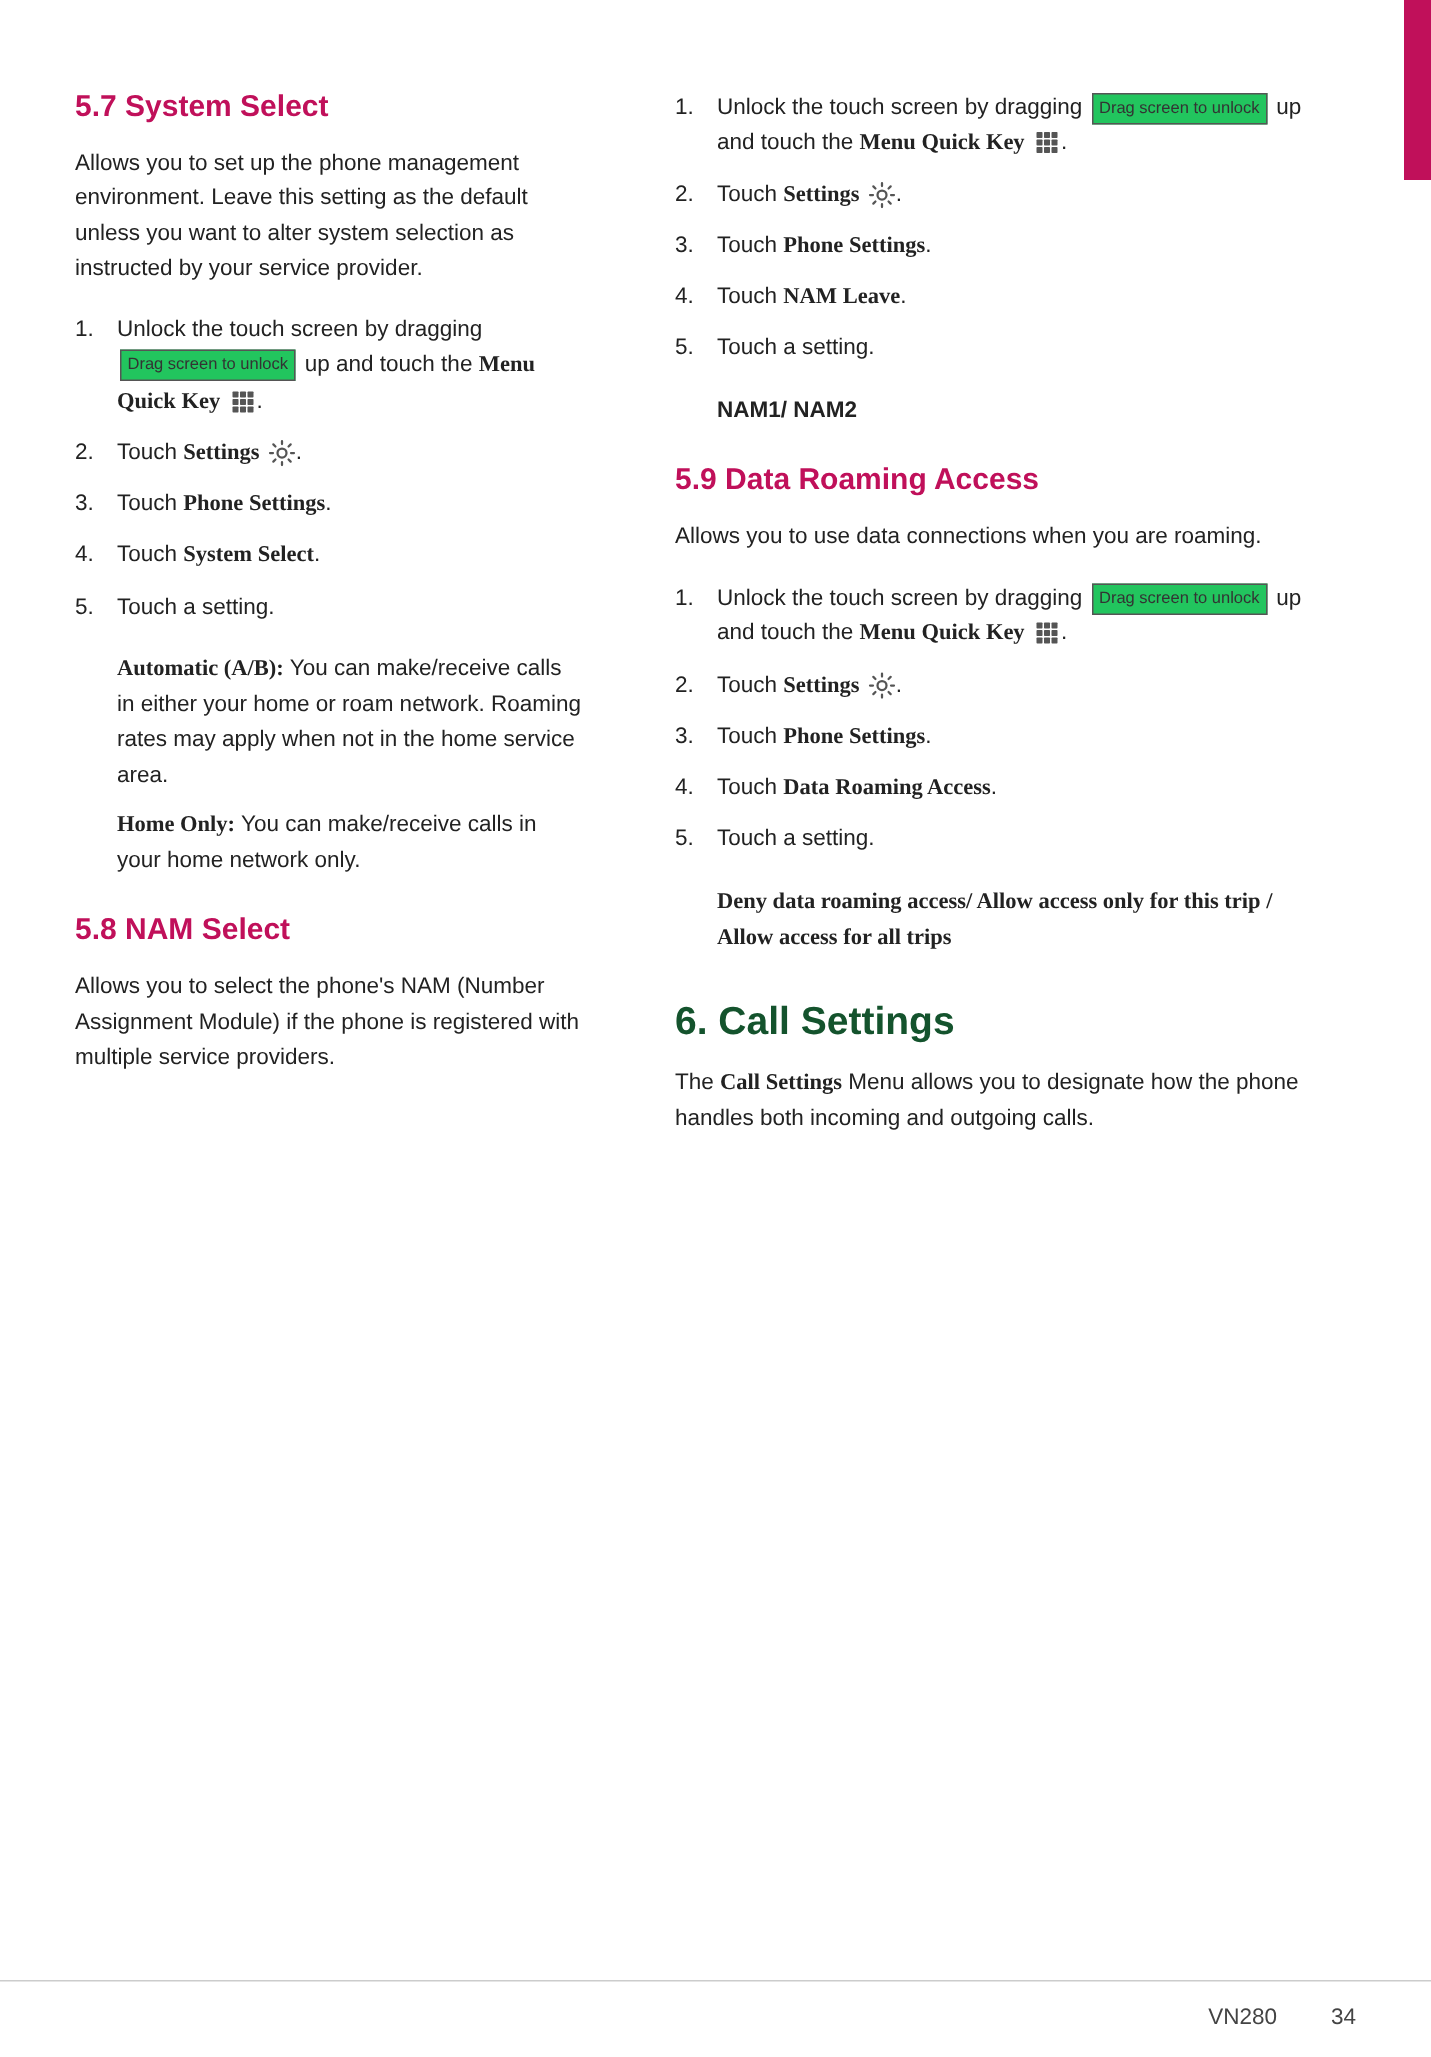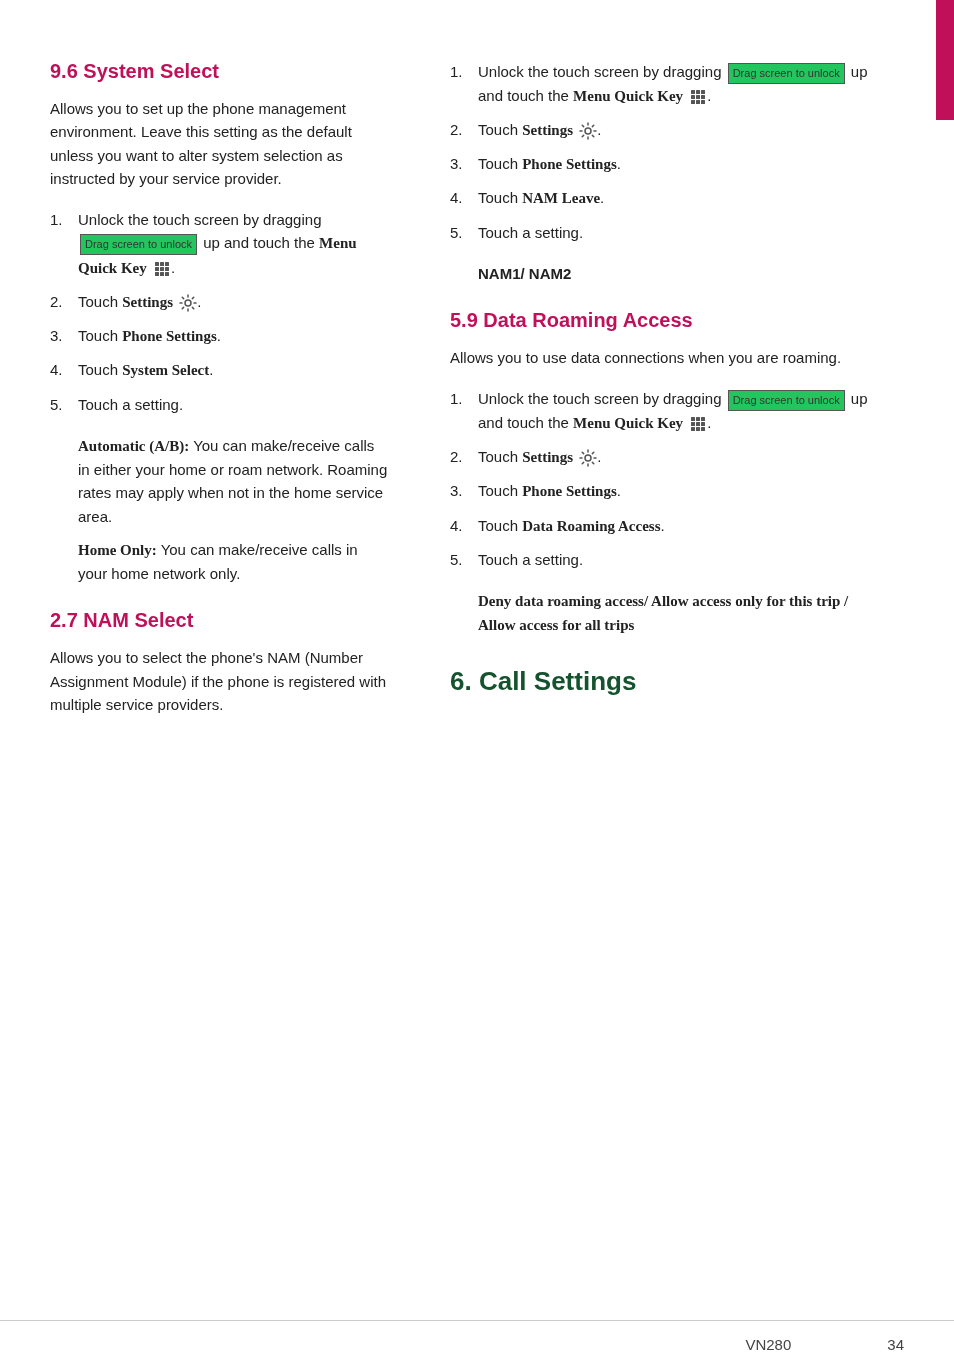--- a/index.html
+++ b/index.html
@@ -133,33 +133,33 @@
       position: absolute;
       bottom: 18px;
       left: 12px;
       right: 0;
       display: flex;
       justify-content: flex-end;
       align-items: center;
       padding: 0 50px;
       font-size: 15px;
       color: #444;
-      gap: 96px;
+      gap: 36px;
     }
   </style>
 </head>
 <body>
 
 <div class="page-container">
 
   <div class="right-tab"></div>
 
   <div class="left-col">
 
-    <h2 class="section-heading">9.6 System Select</h2>
+    <h2 class="section-heading">5.7 System Select</h2>
     <p class="body-text">Allows you to set up the phone management environment. Leave this setting as the default unless you want to alter system selection as instructed by your service provider.</p>
 
     <ol class="step-list">
 
       <li>
         <span class="step-num">1.</span>
         <span class="step-content">
           Unlock the touch screen by dragging
           <span class="drag-tag">Drag screen to unlock</span>
           up and touch the <span class="bold">Menu Quick Key</span>
@@ -214,21 +214,21 @@
       </li>
     </ol>
 
     <div class="sub-note">
       <span class="bold">Automatic (A/B):</span> You can make/receive calls in either your home or roam network. Roaming rates may apply when not in the home service area.
     </div>
     <div class="sub-note">
       <span class="bold">Home Only:</span> You can make/receive calls in your home network only.
     </div>
 
-    <h2 class="section-heading" style="margin-top: 24px;">2.7 NAM Select</h2>
+    <h2 class="section-heading" style="margin-top: 24px;">5.8 NAM Select</h2>
     <p class="body-text">Allows you to select the phone's NAM (Number Assignment Module) if the phone is registered with multiple service providers.</p>
 
   </div>
 
   <div class="right-col">
 
     <ol class="step-list">
 
       <li>
         <span class="step-num">1.</span>
@@ -351,20 +351,23 @@
           Touch a setting.
         </span>
       </li>
     </ol>
 
     <div class="sub-note" style="margin-bottom:28px;">
       <span class="bold">Deny data roaming access/ Allow access only for this trip / Allow access for all trips</span>
     </div>
 
     <h2 class="section-heading-lg">6. Call Settings</h2>
+    <p class="body-text">
+      The <span class="bold">Call Settings</span> Menu allows you to designate how the phone handles both incoming and outgoing calls.
+    </p>
 
   </div>
 
   <hr class="divider" style="position:absolute; bottom:50px; left:0; right:0; width:100%;">
 
   <div class="footer">
     <span>VN280</span>
     <span>34</span>
   </div>
 

